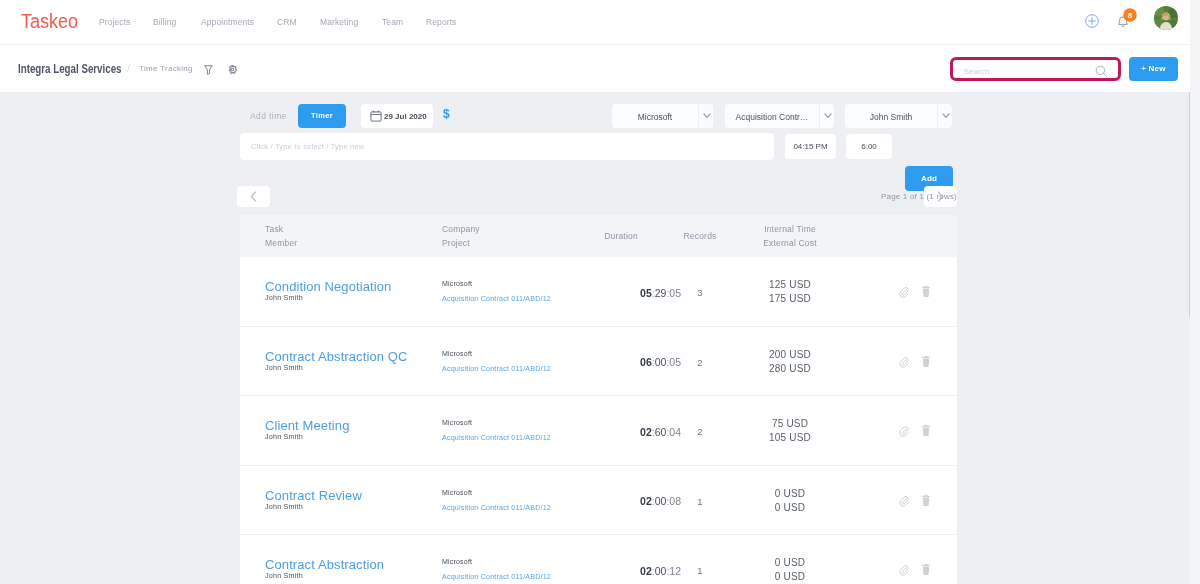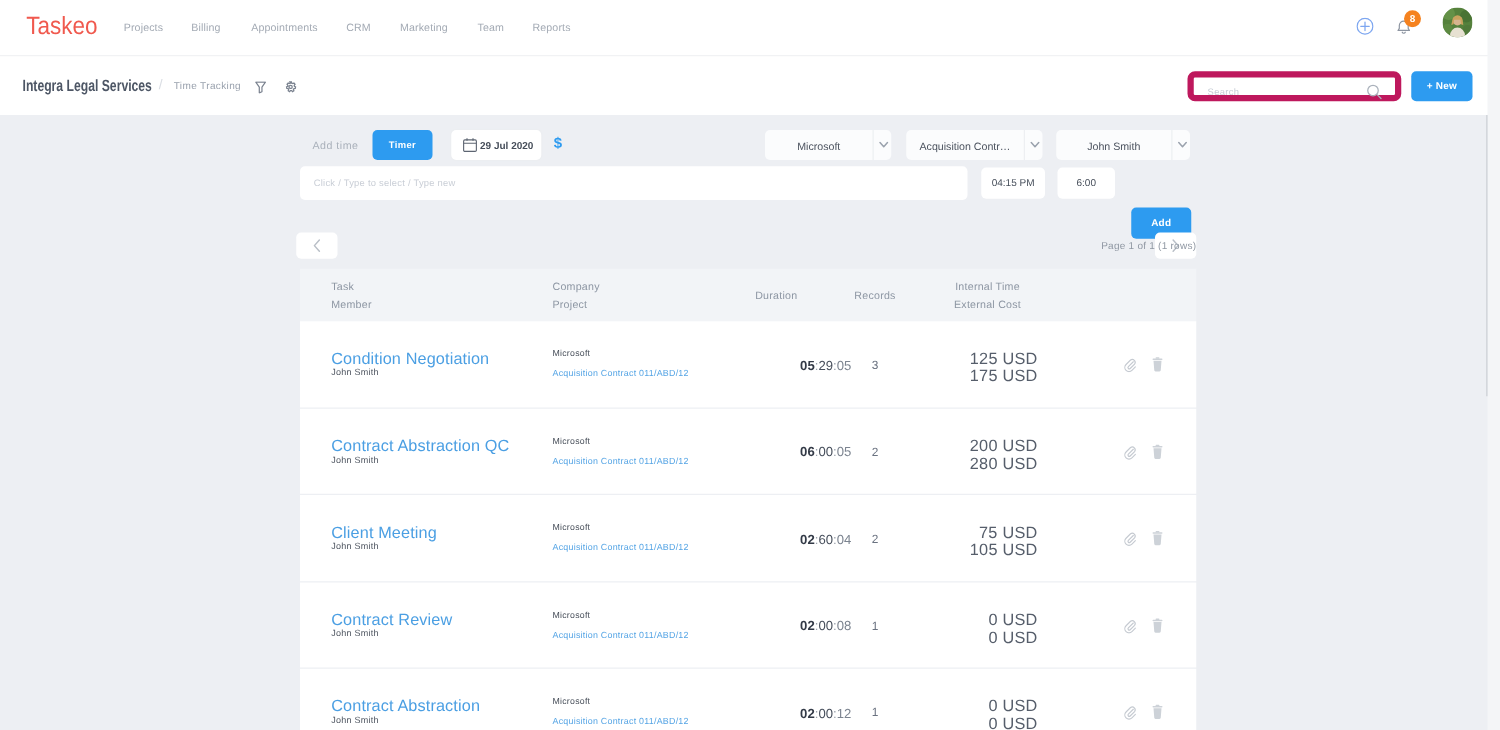--- a/index.html
+++ b/index.html
@@ -10,21 +10,21 @@
 
 #topbar { left:0; top:0; width:1200px; height:44px; background:#fff; }
 #logo { left:21px; top:10px; font-size:20px; color:#f0594e; transform:scaleX(0.9); transform-origin:left top; white-space:nowrap; }
 .nav { top:17px; font-size:8.5px; color:#a3aab4; letter-spacing:0.1px; }
 
 
 #bar2 { left:0; top:44px; width:1200px; height:48px; background:#fff; border-top:1px solid #f1f2f4; }
 #title { left:18px; top:61px; font-size:13px; font-weight:700; color:#4d5665; transform:scaleX(0.75); transform-origin:left top; white-space:nowrap; }
 #crumbsep { left:127px; top:62px; font-size:11px; color:#d9dde3; }
 #crumb { left:139px; top:64px; font-size:8px; color:#99a1ad; letter-spacing:0.3px; }
-#searchbox { left:950px; top:57px; width:171px; height:24px; background:#fff; border:5px solid #be185d; border-radius:6px; }
+#searchbox { left:950px; top:57px; width:171px; height:24px; background:#fff; border:3px solid #be185d; border-radius:6px; }
 #searchbox span { position:absolute; left:11px; top:7px; font-size:7.5px; color:#c6ccd4; letter-spacing:0.3px; }
 #newbtn { left:1129px; top:57px; width:49px; height:24px; background:#2d9bf0; border-radius:4px; color:#fff; font-size:8px; font-weight:700; text-align:center; line-height:24px; letter-spacing:0.2px; }
 
 
 #addtime { left:250px; top:111px; font-size:8.5px; color:#a9b0ba; letter-spacing:0.4px; }
 #timerbtn { left:298px; top:104px; width:48px; height:24px; background:#2d9bf0; border-radius:4px; color:#fff; font-size:7.5px; font-weight:700; text-align:center; line-height:24px; letter-spacing:0.3px; }
 #datebox { left:361px; top:104px; width:72px; height:24px; background:#fff; border-radius:4px; box-shadow:0 0 0 1px #eceef1; }
 #datebox .dtxt { position:absolute; left:23px; top:8px; font-size:8px; font-weight:700; color:#454d59; white-space:nowrap; }
 #dollar { left:443px; top:107px; font-size:12px; font-weight:700; color:#2d9bf0; }
 .dd { top:104px; white-space:nowrap; height:24px; background:#fbfcfd; border-radius:4px; font-size:8.5px; color:#4b525e; }
@@ -49,21 +49,21 @@
 #thead { left:240px; top:215px; width:717px; height:42px; background:#f2f4f7; font-size:8.5px; color:#8d96a3; letter-spacing:0.2px; }
 .trow { left:240px; width:717px; height:68.5px; background:#fff; }
 .task { position:absolute; left:25px; font-size:13px; color:#4b9fe3; letter-spacing:0.1px; white-space:nowrap; }
 .member { position:absolute; left:25px; font-size:7.2px; color:#4d545f; letter-spacing:0.2px; white-space:nowrap; }
 .comp { position:absolute; left:202px; font-size:7px; color:#474e59; letter-spacing:0.2px; white-space:nowrap; }
 .proj { position:absolute; left:202px; font-size:7.1px; color:#56a5e5; letter-spacing:0.2px; white-space:nowrap; }
 .dur { position:absolute; left:321px; width:120px; text-align:right; font-size:10.5px; color:#9aa1ac; }
 .dur b { color:#333a47; } .dur i { font-style:normal; color:#474f5c; }
 .dur s { text-decoration:none; color:#9ba2ac; } .dur u { text-decoration:none; color:#7c8490; }
 .recs { position:absolute; left:420px; width:80px; text-align:center; font-size:9.5px; color:#6a7280; }
-.cost { position:absolute; left:510px; width:80px; text-align:right; font-size:13px; color:#565e6b; letter-spacing:0.2px; }
+.cost { position:absolute; left:510px; width:80px; text-align:center; font-size:10px; color:#565e6b; letter-spacing:0.2px; }
 .rico { position:absolute; }
 </style>
 </head>
 <body>
 <div class="abs" id="topbar"></div>
 <div class="abs" id="logo">Taskeo</div>
 <div class="abs nav" style="left:99px;">Projects</div>
 <div class="abs nav" style="left:153px;">Billing</div>
 <div class="abs nav" style="left:201px;">Appointments</div>
 <div class="abs nav" style="left:277px;">CRM</div>

